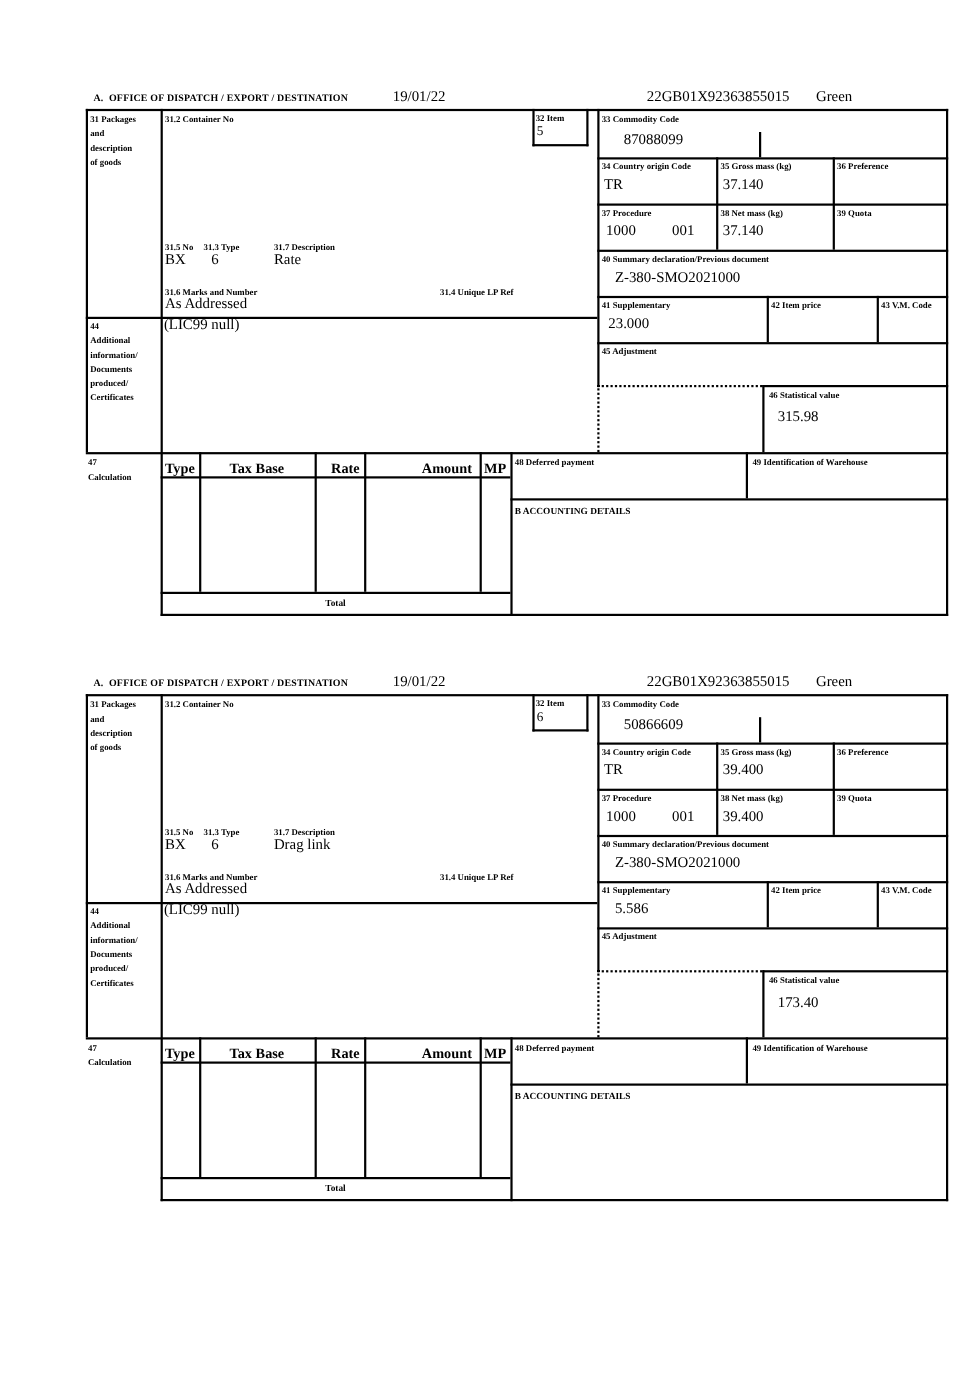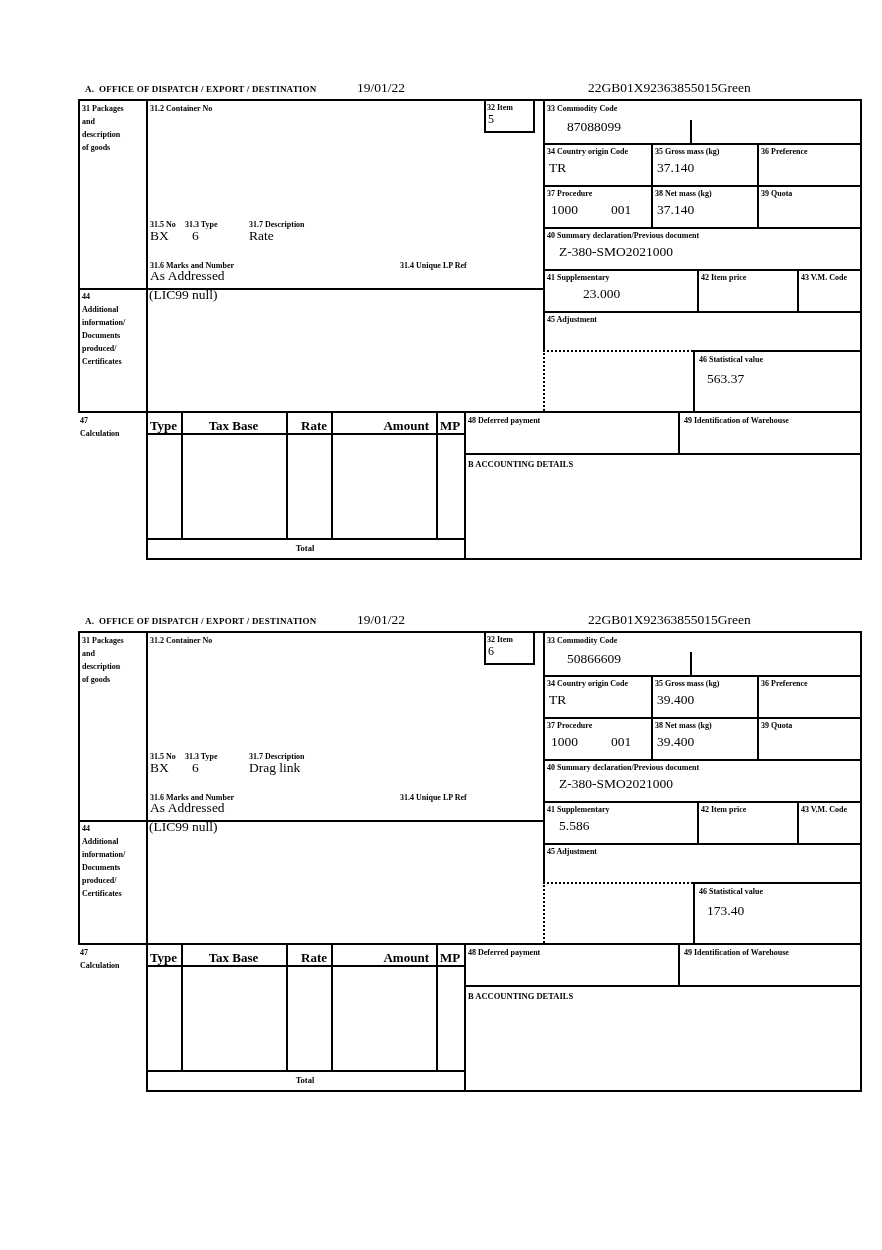--- a/index.html
+++ b/index.html
@@ -6,21 +6,21 @@
   .page{position:relative;width:882px;height:1250px;background:#ffffff;overflow:hidden;
         font-family:"Liberation Serif",serif;color:#000;}
   .sheets{position:absolute;left:0;top:0;width:882px;}
   .sheet{position:relative;width:800px;height:482px;margin-top:50px;}
   .sheet:nth-of-type(1){margin-top:80px;}
 
   .hdr{position:absolute;left:78px;top:0;width:784px;height:19px;}
   .hdr-label{position:absolute;left:7px;top:4px;font-size:9px;font-weight:bold;letter-spacing:.2px;white-space:pre;}
   .hdr-date{position:absolute;left:279px;top:0;font-size:13.5px;white-space:pre;}
   .hdr-ref{position:absolute;left:510px;top:0;font-size:13.5px;white-space:pre;}
-  .route{}
+  .route{margin-left:24px;}
 
   .tbl{position:absolute;left:78px;top:19px;width:784px;height:463px;}
   .hln{position:absolute;height:2px;background:#000;}
   .vln{position:absolute;width:2px;background:#000;}
   .hdash{position:absolute;height:0;border-top:2px dotted #000;}
   .vdash{position:absolute;width:0;border-left:2px dotted #000;}
   .b32{position:absolute;left:406px;top:0;width:47px;height:32px;
        border-left:2px solid #000;border-right:2px solid #000;border-bottom:2px solid #000;}
 
   .lb{position:absolute;font-size:8px;font-weight:bold;line-height:13px;white-space:pre-line;}
@@ -123,22 +123,22 @@
           <div class="ch" style="left:68px;top:444px;width:318px;text-align:center;font-size:8.5px">Total</div>
 
           <div class="val-sm" style="left:410px;top:13px">5</div>
           <div class="val" style="left:489px;top:20px">87088099</div>
           <div class="val" style="left:471px;top:61px">TR</div>
           <div class="val" style="left:579px;top:61px">37.140</div>
           <div class="val" style="left:473px;top:103px">1000</div>
           <div class="val" style="left:533px;top:103px">001</div>
           <div class="val" style="left:579px;top:103px">37.140</div>
           <div class="val" style="left:481px;top:145px">Z-380-SMO2021000</div>
-          <div class="val" style="left:505px;top:187px">23.000</div>
-          <div class="val" style="left:629px;top:272px">563.37</div>
+          <div class="val" style="left:475px;top:187px">23.000</div>
+          <div class="val" style="left:629px;top:272px">315.98</div>
           <div class="val" style="left:72px;top:129px">BX</div>
           <div class="val" style="left:114px;top:129px">6</div>
           <div class="val" style="left:171px;top:129px">Rate</div>
           <div class="val" style="left:72px;top:169px">As Addressed</div>
           <div class="val" style="left:71px;top:188px">(LIC99 null)</div>
         </div>
 
       </section>
 
       <section class="sheet">

